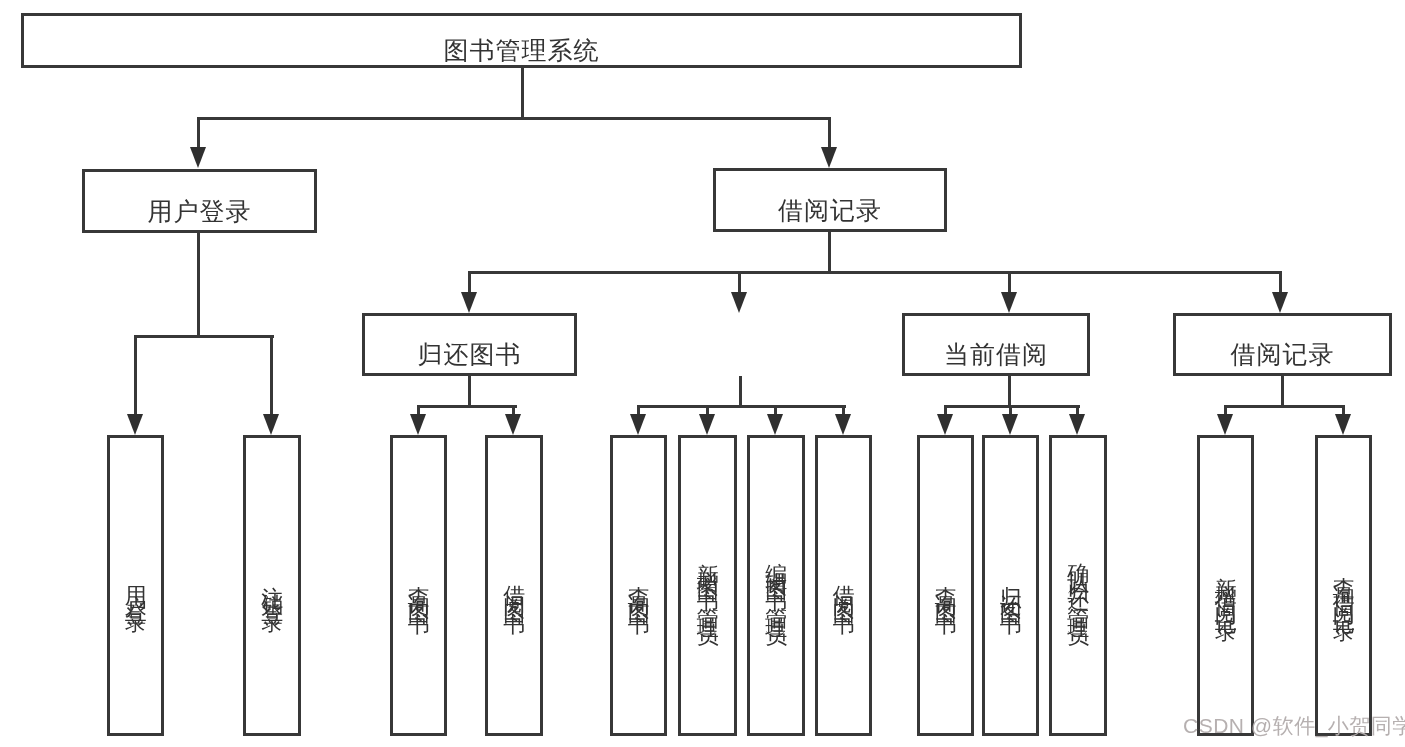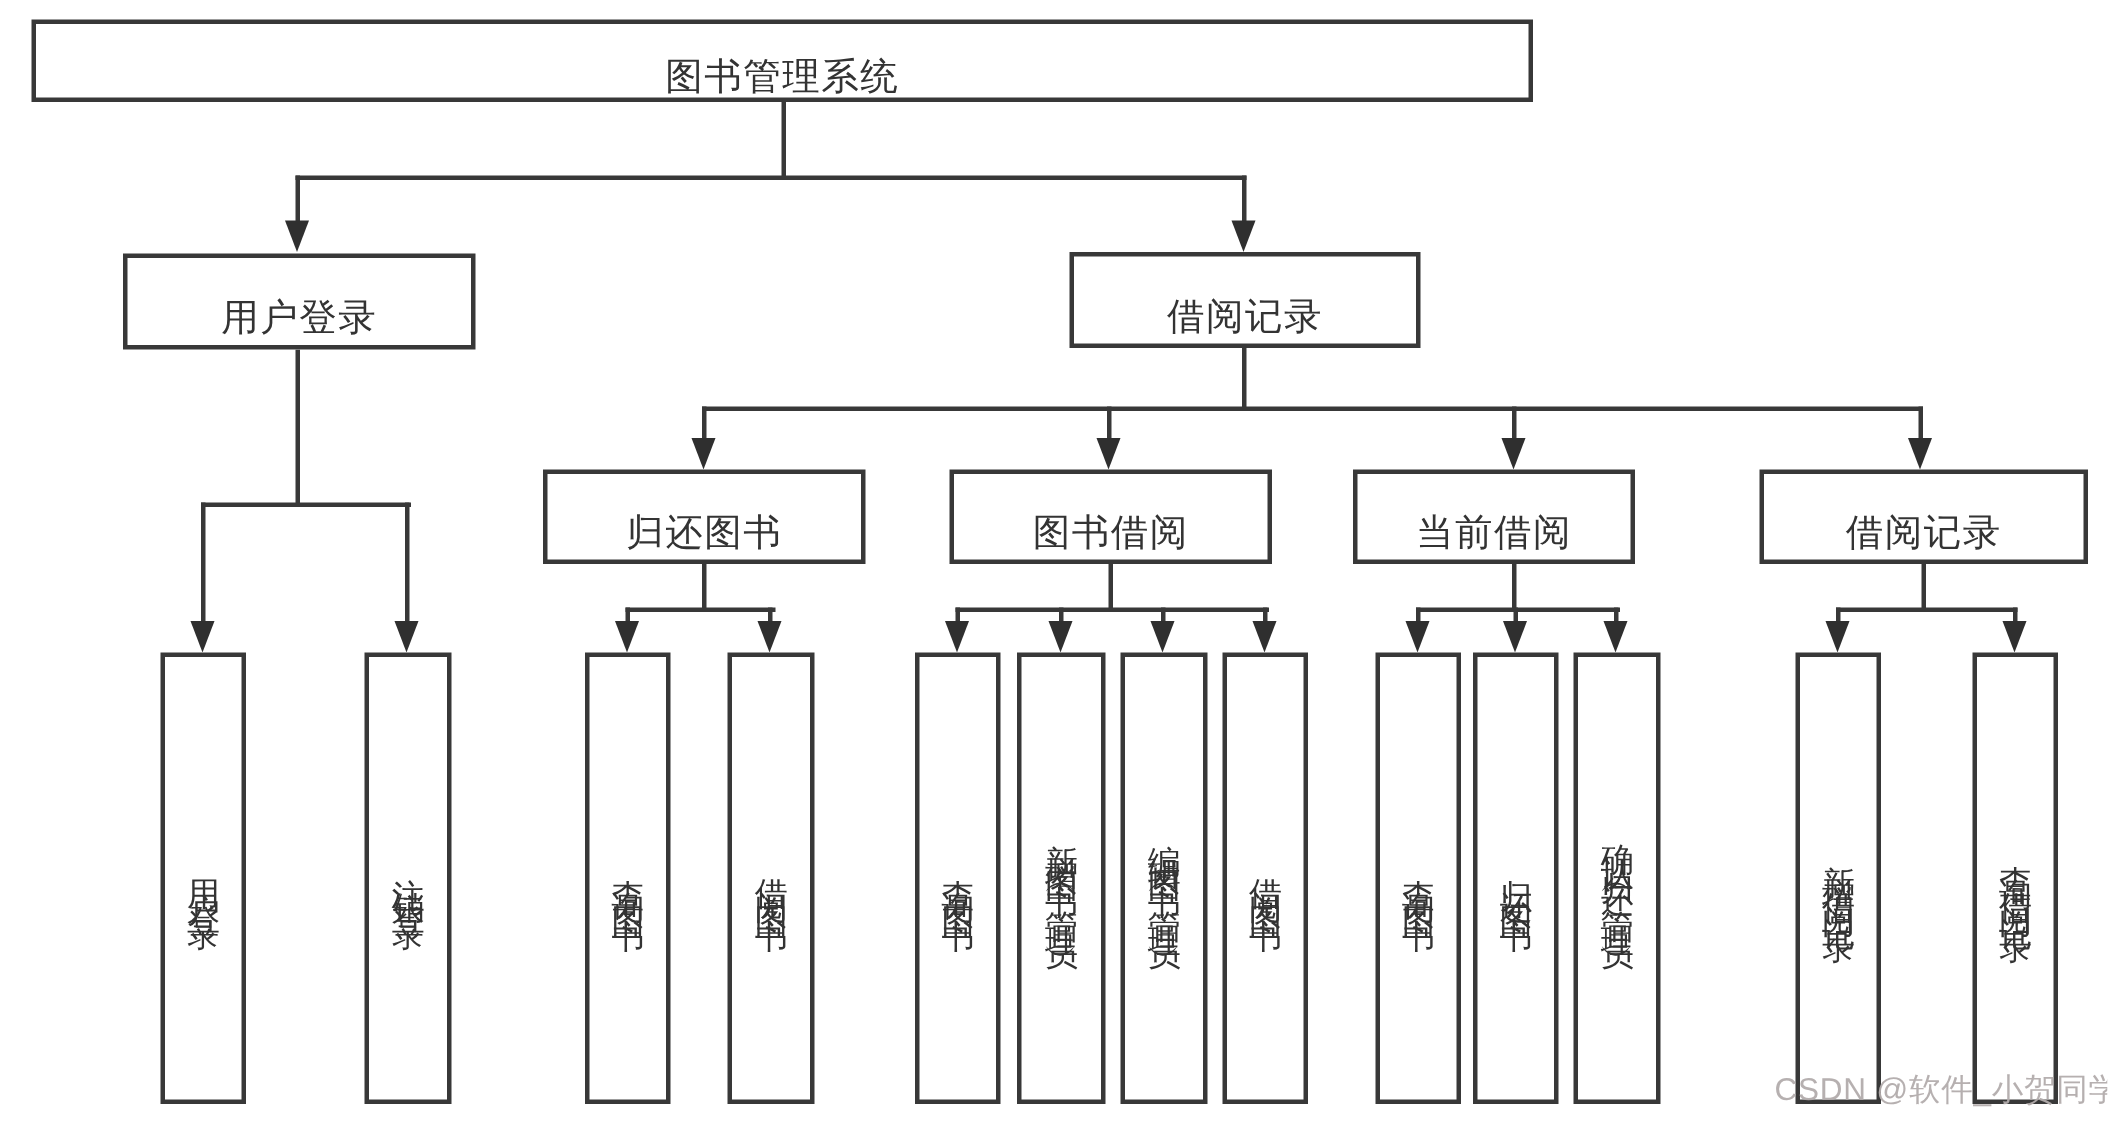--- a/index.html
+++ b/index.html
@@ -42,23 +42,20 @@
 
   <div class="box" style="left:82px;top:169px;width:235px;height:64px">
     <span class="hlabel">用户登录</span>
   </div>
   <div class="box" style="left:713px;top:168px;width:234px;height:64px">
     <span class="hlabel">借阅记录</span>
   </div>
 
   <div class="box" style="left:362px;top:313px;width:215px;height:63px">
     <span class="hlabel">归还图书</span>
-  </div>
-  <div class="box" style="left:633px;top:313px;width:215px;height:63px">
-    <span class="hlabel">图书借阅</span>
   </div>
   <div class="box" style="left:902px;top:313px;width:188px;height:63px">
     <span class="hlabel">当前借阅</span>
   </div>
   <div class="box" style="left:1173px;top:313px;width:219px;height:63px">
     <span class="hlabel">借阅记录</span>
   </div>
 
   <div class="box" style="left:107px;top:435px;width:57px;height:301px">
     <span class="vlabel">用户登录</span>

